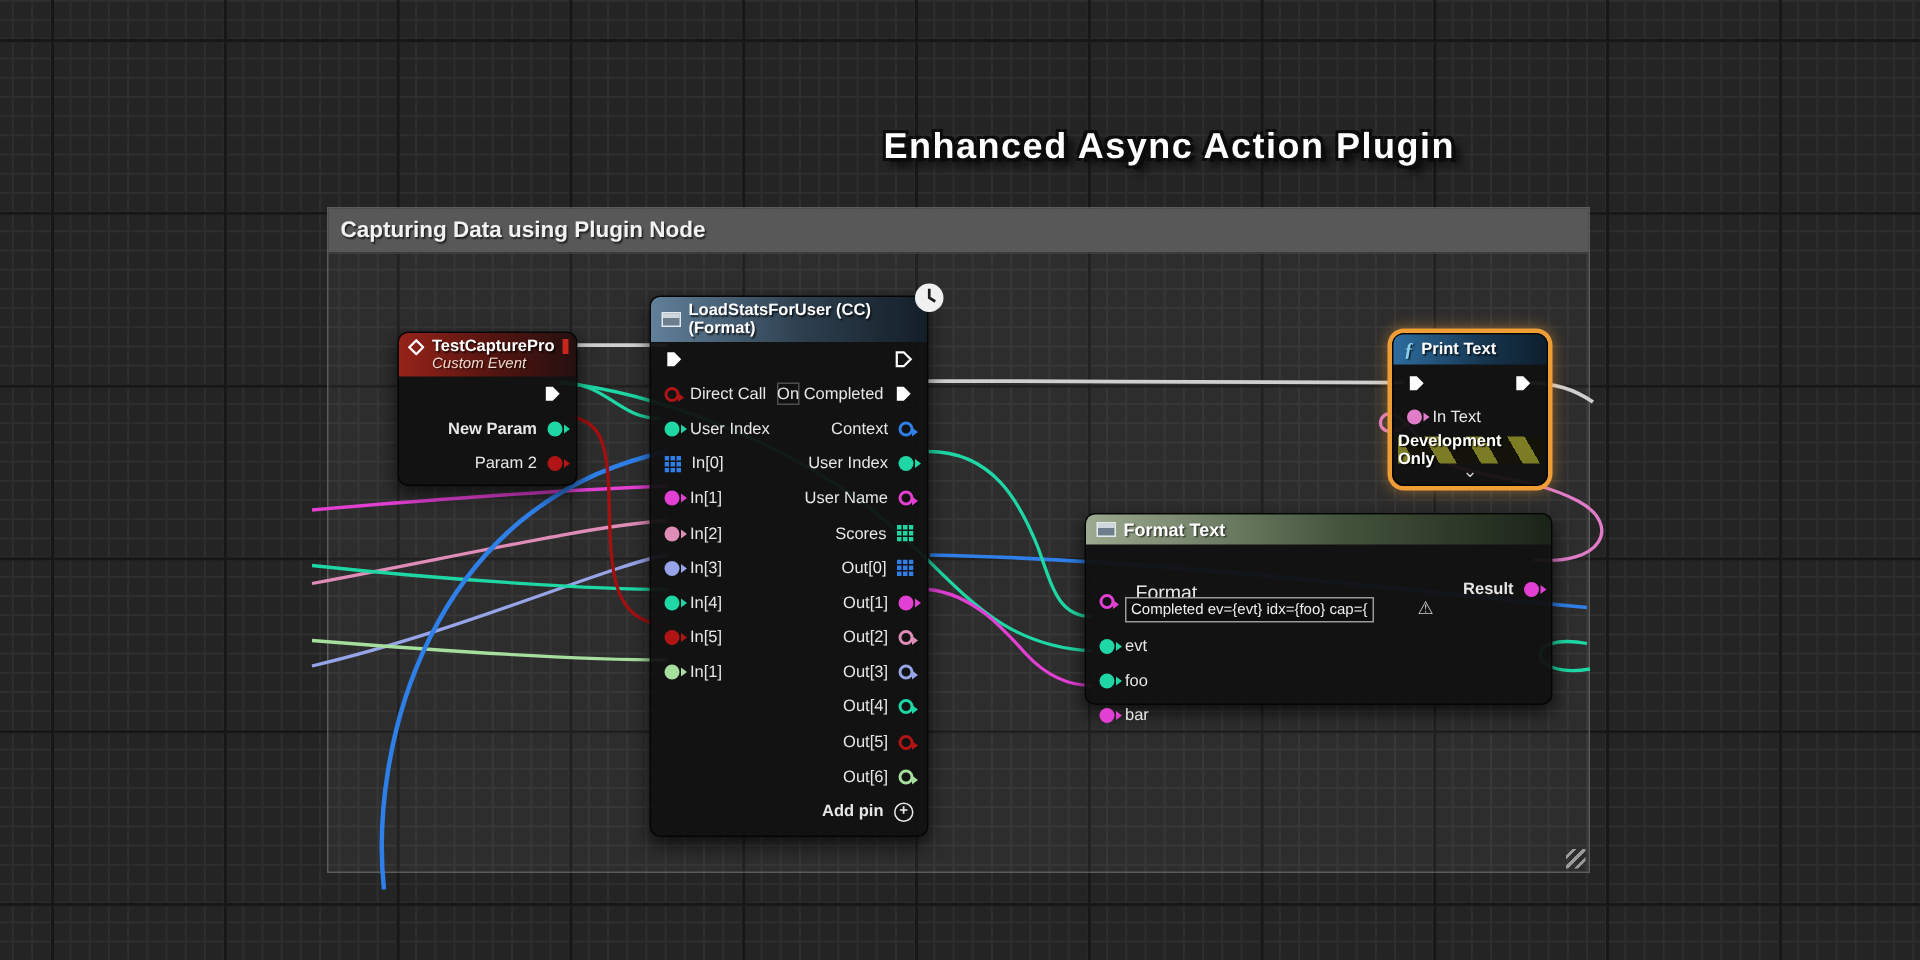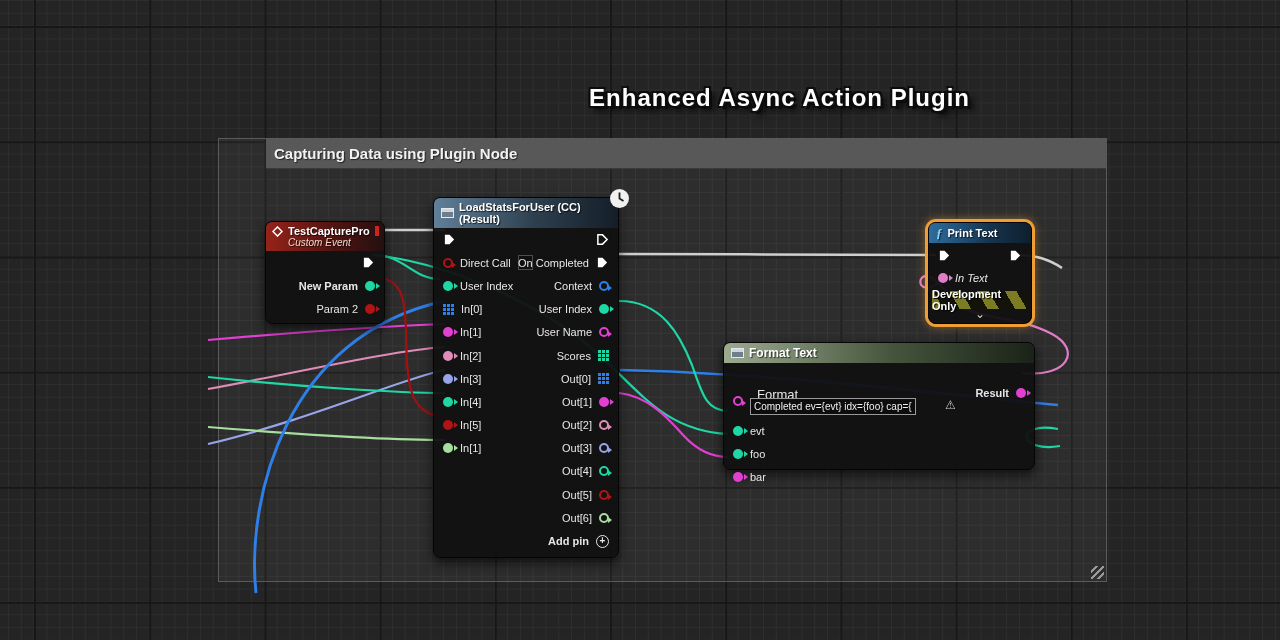--- a/index.html
+++ b/index.html
@@ -21,21 +21,21 @@
     background-position:34px 26px,34px 26px,8px 0px,8px 0px;
   }
   
   .graph-title{
     position:absolute;left:230px;top:84px;width:740px;text-align:right;
     font-size:24px;font-weight:bold;letter-spacing:1px;color:#ffffff;z-index:4;
     text-shadow:3px 3px 0 #0c0c0c,-2px -2px 0 #0c0c0c,2px -2px 0 #0c0c0c,-2px 2px 0 #0c0c0c,5px 5px 6px #000;
   }
   
   .comment{position:absolute;left:218px;top:138px;width:840px;height:442px;z-index:1;
-    background:rgba(255,255,255,0.045);border:1px solid rgba(130,130,130,0.55);padding-left:47px;}
+    background:rgba(255,255,255,0.045);border:1px solid rgba(130,130,130,0.55);}
   .comment-header{height:29px;background:#585858;border-bottom:1px solid #3a3a3a;
     display:flex;align-items:center;padding:0 8px;
     color:#f2f2f2;font-size:15px;font-weight:bold;text-shadow:1px 1px 1px #222;}
   .comment-grip{position:absolute;right:2px;bottom:2px;width:13px;height:13px;
     background:repeating-linear-gradient(135deg,transparent 0 3px,#9a9a9a 3px 5px);}
   
   .wires{position:absolute;inset:0;z-index:2;pointer-events:none;}
   
   .node{position:absolute;z-index:3;background:rgba(17,17,17,0.95);
     border:1px solid #050505;border-radius:7px;
@@ -151,21 +151,21 @@
   </div>
   <div class="row row-r" style="height:23px;padding-bottom:3px;">
     <span class="plabel">Param 2</span>
     <span class="pin fill c-red"></span>
   </div>
 </div>
 
 <div class="node" style="left:433px;top:197px;width:184px;">
   <div class="node-header hdr-steel" style="font-size:11px;">
     <span class="winicon"></span>
-    <span>LoadStatsForUser (CC) (Result)</span>
+    <span>LoadStatsForUser (CC) (Format)</span>
   </div>
   <svg class="clock" width="21" height="21" viewBox="0 0 21 21">
       <circle cx="10.5" cy="10.5" r="9.5" fill="#f0f0f0"></circle>
       <path d="M10.5 4.5 V10.5 L14.5 13" stroke="#1d1d1d" stroke-width="1.8" fill="none"></path>
     </svg>
   <div class="load-body">
 
     <div class="colstack">
       <div class="row row-l">
           <svg class="exec" width="13" height="13" viewBox="0 0 14 14">
@@ -317,21 +317,21 @@
     <span>Print Text</span>
   </div>
   <div class="row" style="height:24px;justify-content:space-between;padding:0 9px;">
     <svg class="exec" width="13" height="13" viewBox="0 0 14 14">
         <path d="M2 2 h5 l5 5 -5 5 h-5 z" fill="#fff"></path>
       </svg>
     <svg class="exec" width="13" height="13" viewBox="0 0 14 14">
         <path d="M2 2 h5 l5 5 -5 5 h-5 z" fill="#fff"></path>
       </svg>
   </div>
-  <div class="row row-l" style="height:22px;font-style:italic;">
+  <div class="row row-l" style="height:22px;">
     <span class="pin fill" style="--c:#e07cc8;"></span>
     <span class="plabel">In Text</span>
   </div>
   <div class="banner">
     <span>Development Only</span>
   </div>
   <div class="chev">⌄</div>
 </div>
 
 <div class="node" style="left:723px;top:342px;width:310px;">

